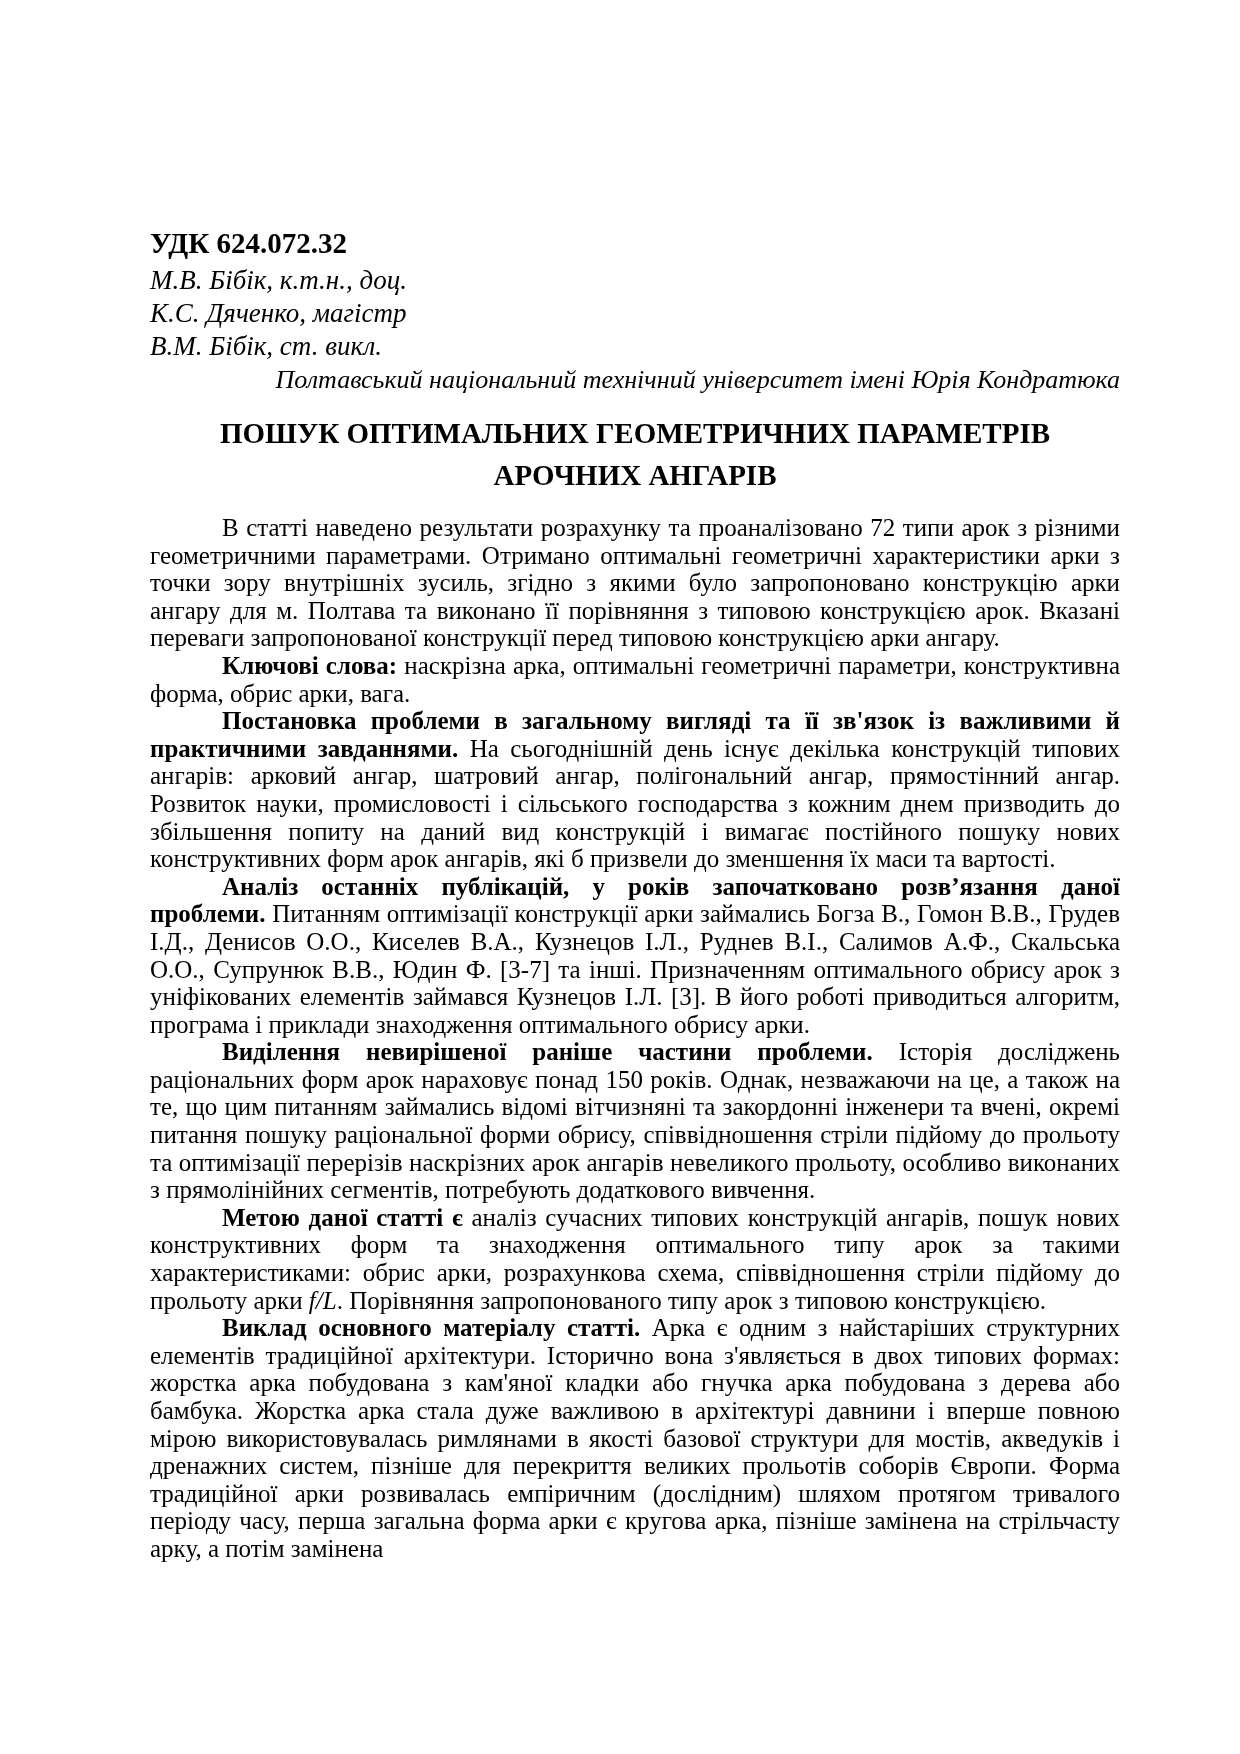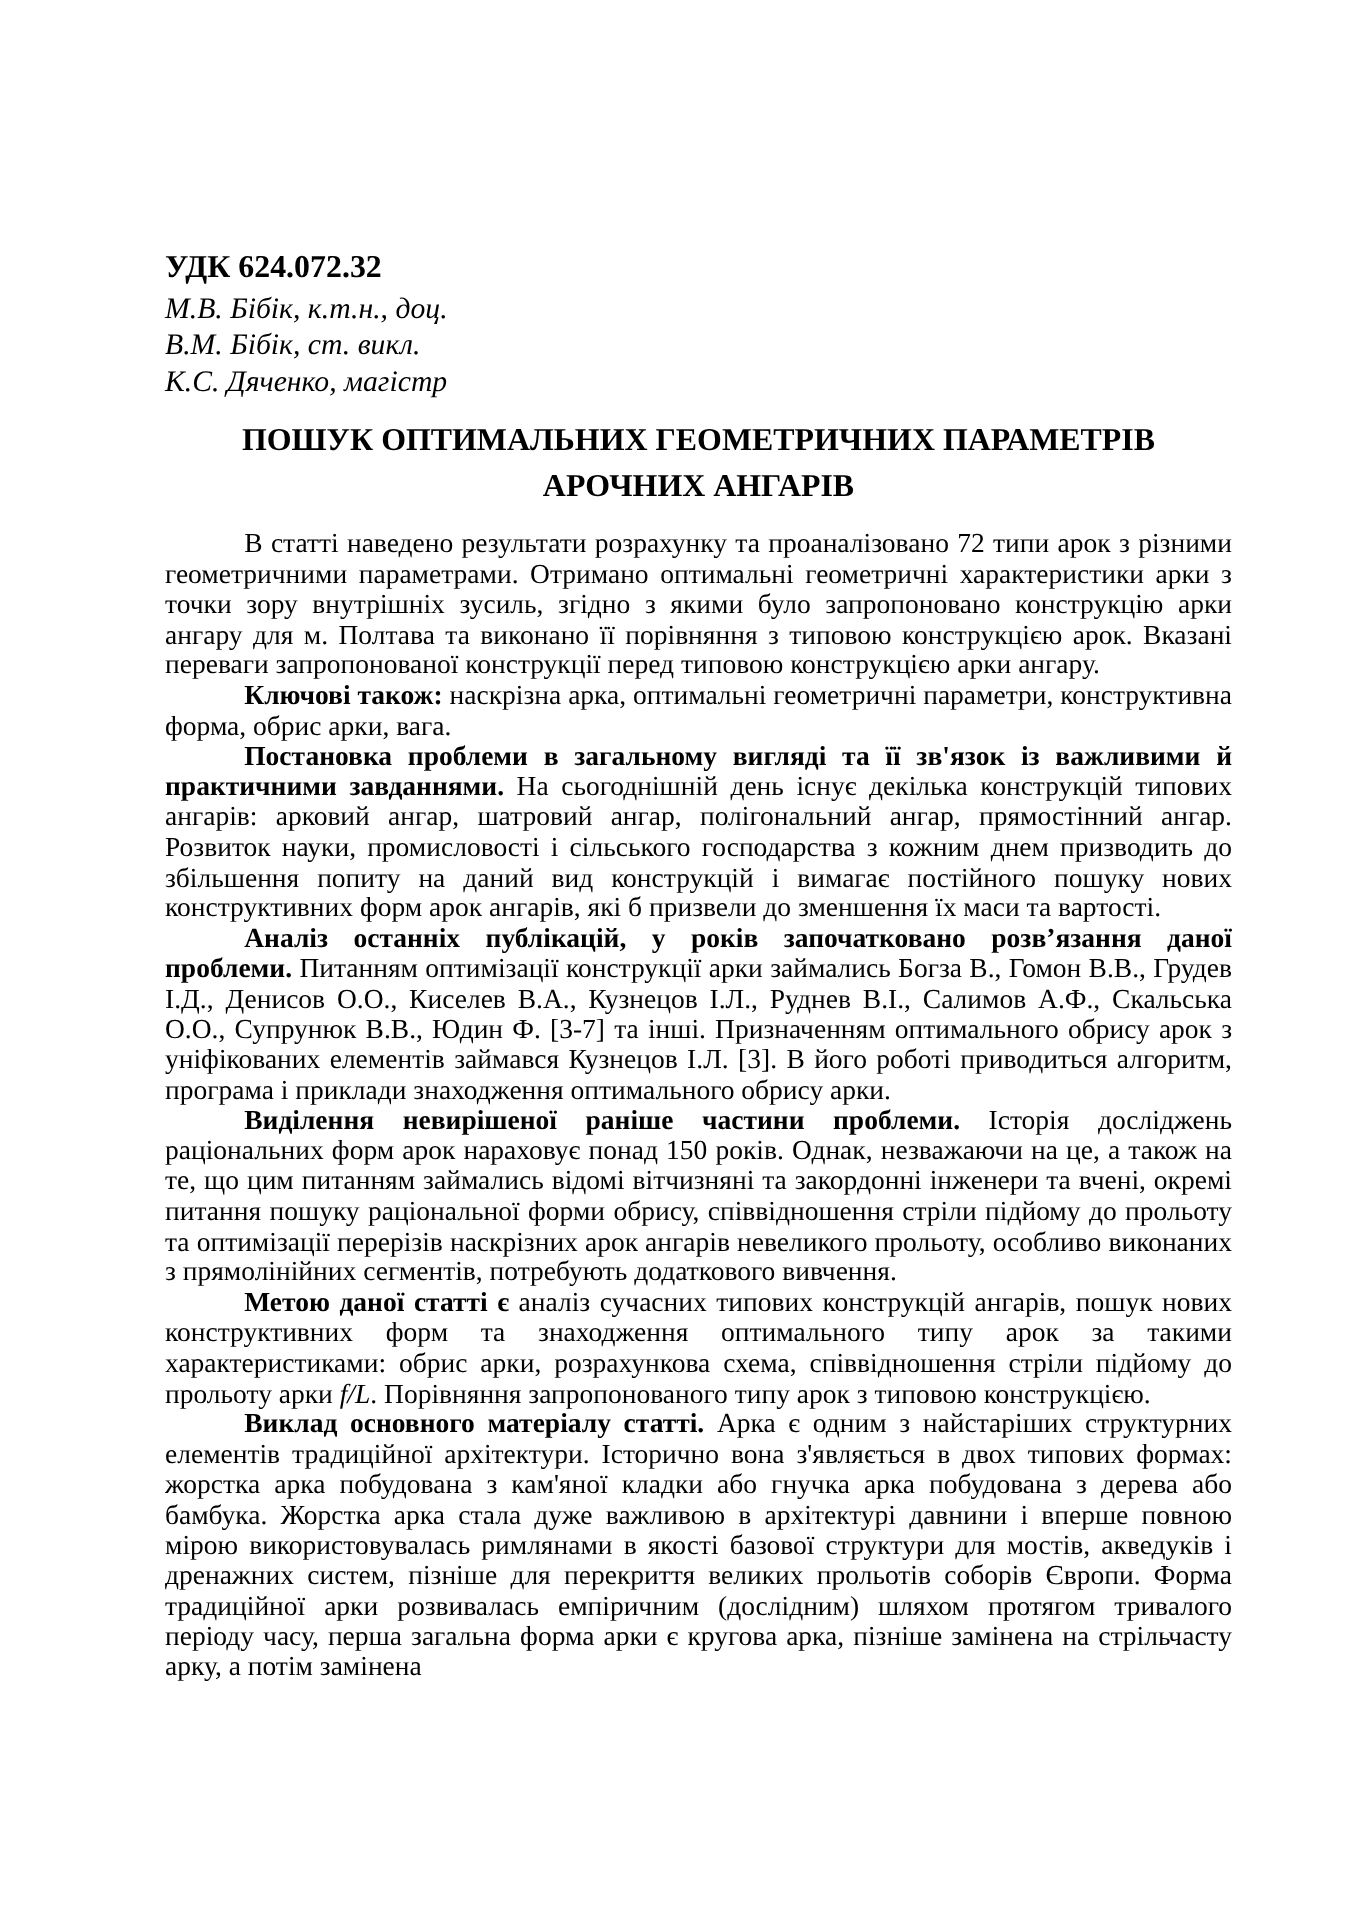--- a/index.html
+++ b/index.html
@@ -68,31 +68,32 @@
 </style>
 </head>
 <body>
 
 <div class="page">
 
   <div class="udc">УДК 624.072.32</div>
 
   <div class="authors">
     <div>М.В. Бібік, к.т.н., доц.</div>
+    <div>К.С. Дяченко, магістр</div>
     <div>В.М. Бібік, ст. викл.</div>
-    <div>К.С. Дяченко, магістр</div>
   </div>
 
+  <div class="affiliation">Полтавський національний технічний університет імені Юрія Кондратюка</div>
 
   <h1 class="article-title">ПОШУК ОПТИМАЛЬНИХ ГЕОМЕТРИЧНИХ ПАРАМЕТРІВ АРОЧНИХ АНГАРІВ</h1>
 
   <div class="abstract-block">
     <p class="body-par">В статті наведено результати розрахунку та проаналізовано 72 типи арок з різними геометричними параметрами. Отримано оптимальні геометричні характеристики арки з точки зору внутрішніх зусиль, згідно з якими було запропоновано конструкцію арки ангару для м. Полтава та виконано її порівняння з типовою конструкцією арок. Вказані переваги запропонованої конструкції перед типовою конструкцією арки ангару.</p>
     <p class="body-par">
-      <b class="kw-label">Ключові також:</b>
+      <b class="kw-label">Ключові слова:</b>
       <span>наскрізна арка, оптимальні геометричні параметри, конструктивна форма, обрис арки, вага.</span>
     </p>
   </div>
 
   <p class="body-par first-section">
     <b class="lead">Постановка проблеми в загальному вигляді та її зв'язок із важливими й практичними завданнями.</b>
     <span>На сьогоднішній день існує декілька конструкцій типових ангарів: арковий ангар, шатровий ангар, полігональний ангар, прямостінний ангар. Розвиток науки, промисловості і сільського господарства з кожним днем призводить до збільшення попиту на даний вид конструкцій і вимагає постійного пошуку нових конструктивних форм арок ангарів, які б призвели до зменшення їх маси та вартості.</span>
   </p>
 
   <p class="body-par">

